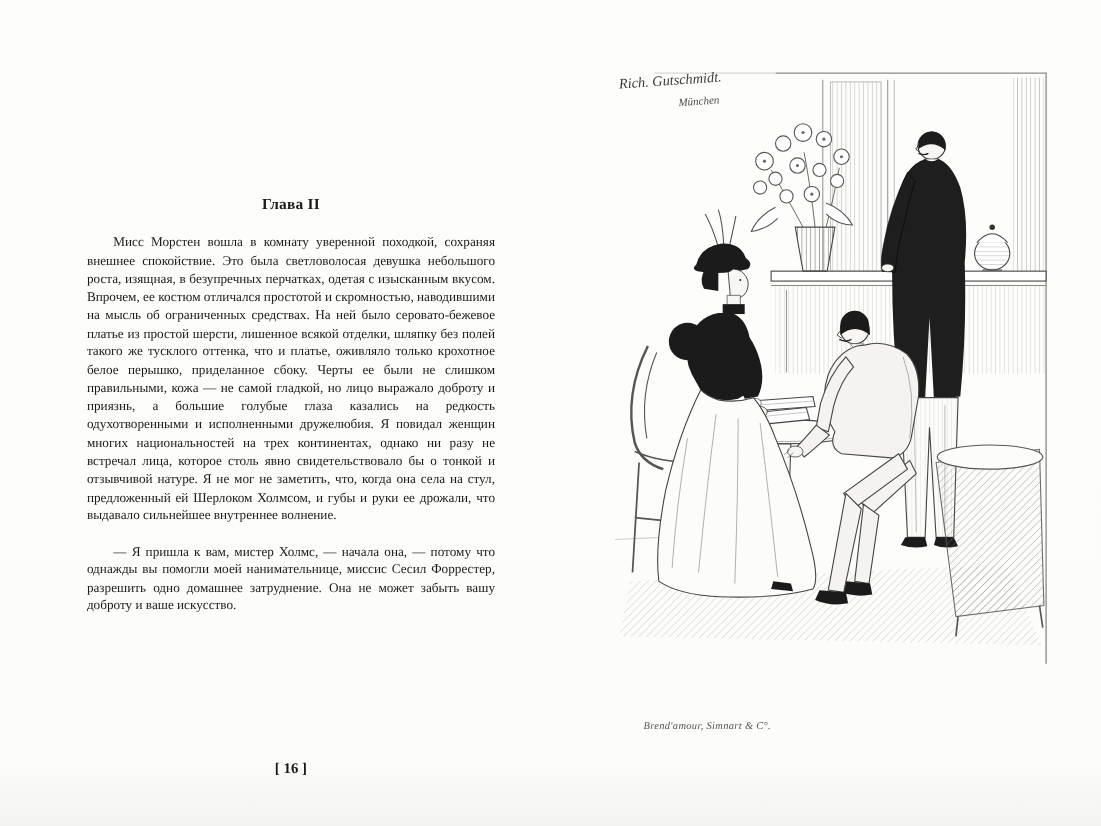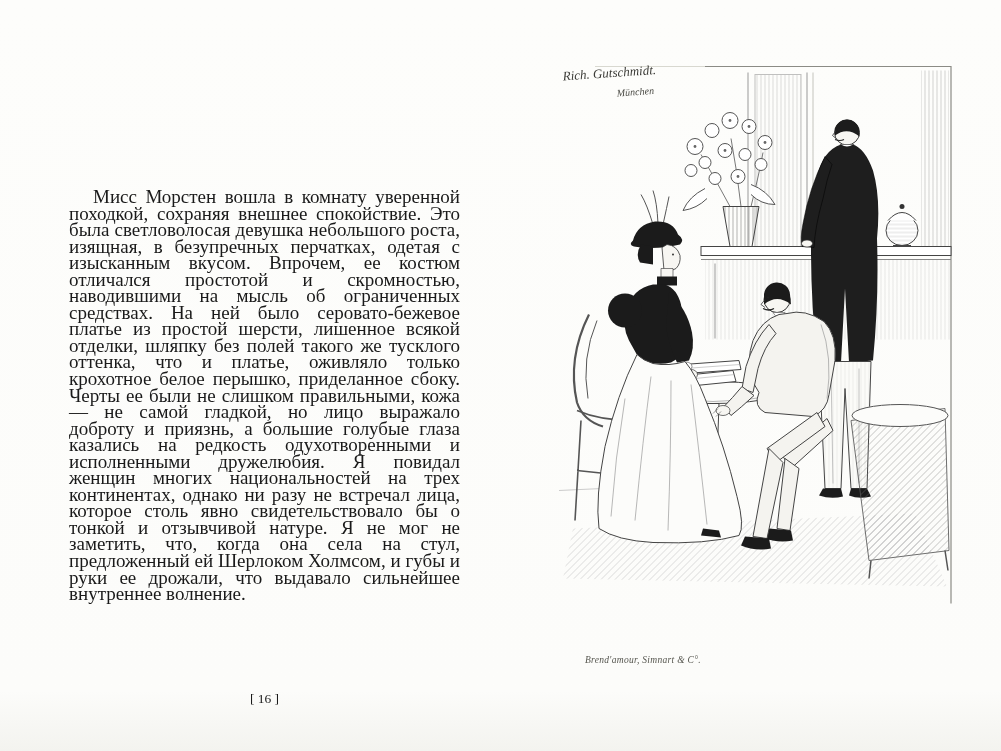--- a/index.html
+++ b/index.html
@@ -12,45 +12,47 @@
   .spread{position:relative;width:1001px;height:751px;background:linear-gradient(180deg,#fdfdfb 0%,#fcfcfa 92%,#f3f3ef 100%);}
   
   .text-col{
     position:absolute;left:63px;top:178px;width:403px;
   }
   .chapter-head{
     text-align:center;font-weight:bold;font-size:14px;line-height:18px;
     margin-bottom:11px;letter-spacing:.2px;
   }
   .text-col p{
-    margin:6px;text-indent:24px;font-size:19px;line-height:16.55px;
+    margin:16px;text-indent:24px;font-size:12px;line-height:16.55px;
     text-align:justify;
   }
   .page-num{
     position:absolute;left:63px;top:691px;width:403px;
-    text-align:center;font-weight:normal;font-size:13.5px;
+    text-align:center;font-weight:bold;font-size:13.5px;
   }
   
   .illustration{
     position:absolute;left:555px;top:56px;width:400px;height:645px;
   }
   .illustration svg{display:block;}
   .sig{font:italic 13px "Liberation Serif", serif;fill:#3c3c38;}
   .sig-small{font:italic 10px "Liberation Serif", serif;fill:#4a4a44;}
   .credit{font:italic 9.5px "Liberation Serif", serif;fill:#55554e;letter-spacing:.3px;}
 </style>
 </head>
 <body>
 
 <div class="spread">
 
   <div class="text-col">
     <div class="chapter-head">
+      <div>Глава II</div>
     </div>
     <p>Мисс Морстен вошла в комнату уверенной походкой, сохраняя внешнее спокойствие. Это была светловолосая девушка небольшого роста, изящная, в безупречных перчатках, одетая с изысканным вкусом. Впрочем, ее костюм отличался простотой и скромностью, наводившими на мысль об ограниченных средствах. На ней было серовато-бежевое платье из простой шерсти, лишенное всякой отделки, шляпку без полей такого же тусклого оттенка, что и платье, оживляло только крохотное белое перышко, приделанное сбоку. Черты ее были не слишком правильными, кожа — не самой гладкой, но лицо выражало доброту и приязнь, а большие голубые глаза казались на редкость одухотворенными и исполненными дружелюбия. Я повидал женщин многих национальностей на трех континентах, однако ни разу не встречал лица, которое столь явно свидетельствовало бы о тонкой и отзывчивой натуре. Я не мог не заметить, что, когда она села на стул, предложенный ей Шерлоком Холмсом, и губы и руки ее дрожали, что выдавало сильнейшее внутреннее волнение.</p>
+    <p>— Я пришла к вам, мистер Холмс, — начала она, — потому что однажды вы помогли моей нанимательнице, миссис Сесил Форрестер, разрешить одно домашнее затруднение. Она не может забыть вашу доброту и ваше искусство.</p>
   </div>
   <div class="page-num">[ 16 ]</div>
 
   <div class="illustration">
     <svg viewBox="0 0 400 640" width="400" height="645">
       <defs>
         <pattern id="vh" patternUnits="userSpaceOnUse" width="4" height="8">
           <path d="M2 0V8" stroke="#666" stroke-width="0.5"></path>
         </pattern>
         <pattern id="hh" patternUnits="userSpaceOnUse" width="8" height="4">

